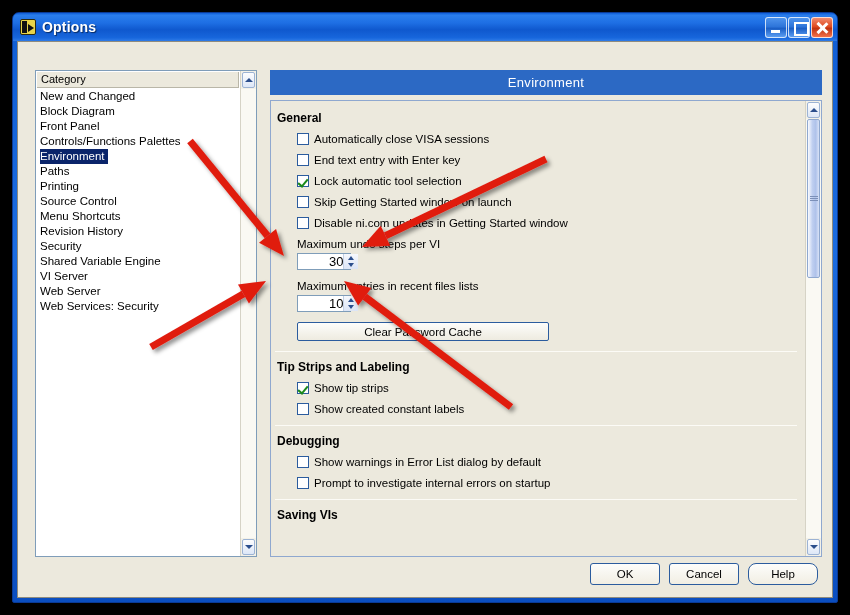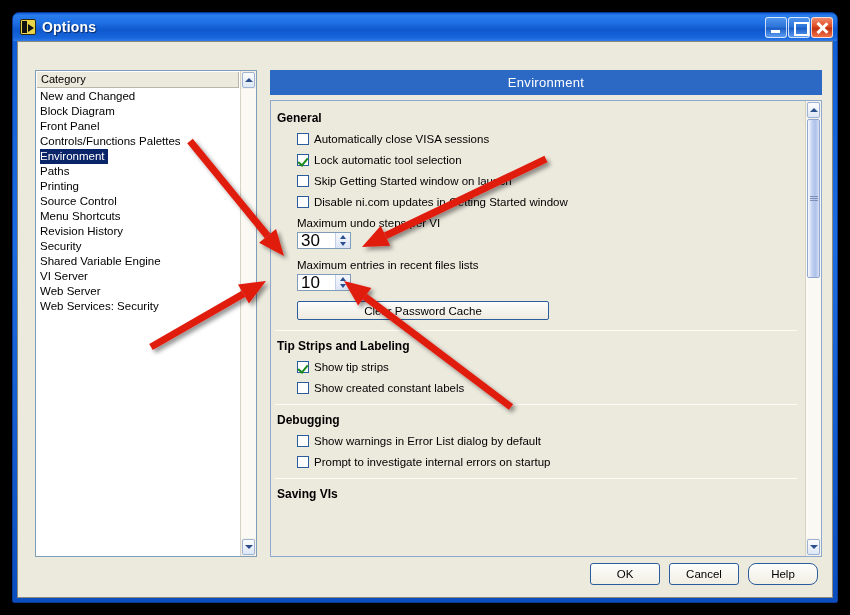--- a/index.html
+++ b/index.html
@@ -296,24 +296,25 @@
   .spinner {
     display: flex;
     align-items: stretch;
     width: 54px; height: 17px;
     margin: 0 0 10px 26px;
     background: #FFFFFF;
     border: 1px solid #7F9DB9;
   }
   .spinner .val {
     flex: 1 1 auto;
-    font-size: 17px;
+    font-size: 13px;
     line-height: 15px;
     padding-left: 3px;
     color: #000;
+    margin-left: 28px;
   }
   .spin-btns {
     width: 15px;
     background: linear-gradient(to bottom, #F6F8FD, #DCE5F6);
     border-left: 1px solid #C3D0E6;
     display: flex;
     flex-direction: column;
     flex: 0 0 auto;
   }
   .spin-btns .sp {
@@ -421,20 +422,24 @@
     <div id="content-header">Environment</div>
 
     <div id="content-panel">
       <div id="content-scrollarea">
 
         <div class="section-title">General</div>
         <div id="general-checks">
             <div class="chk-row">
               <span class="chk"></span>
               <span class="chk-label">Automatically close VISA sessions</span>
+            </div>
+            <div class="chk-row">
+              <span class="chk"></span>
+              <span class="chk-label">End text entry with Enter key</span>
             </div>
             <div class="chk-row">
               <span class="chk checked"></span>
               <span class="chk-label">Lock automatic tool selection</span>
             </div>
             <div class="chk-row">
               <span class="chk"></span>
               <span class="chk-label">Skip Getting Started window on launch</span>
             </div>
             <div class="chk-row">

